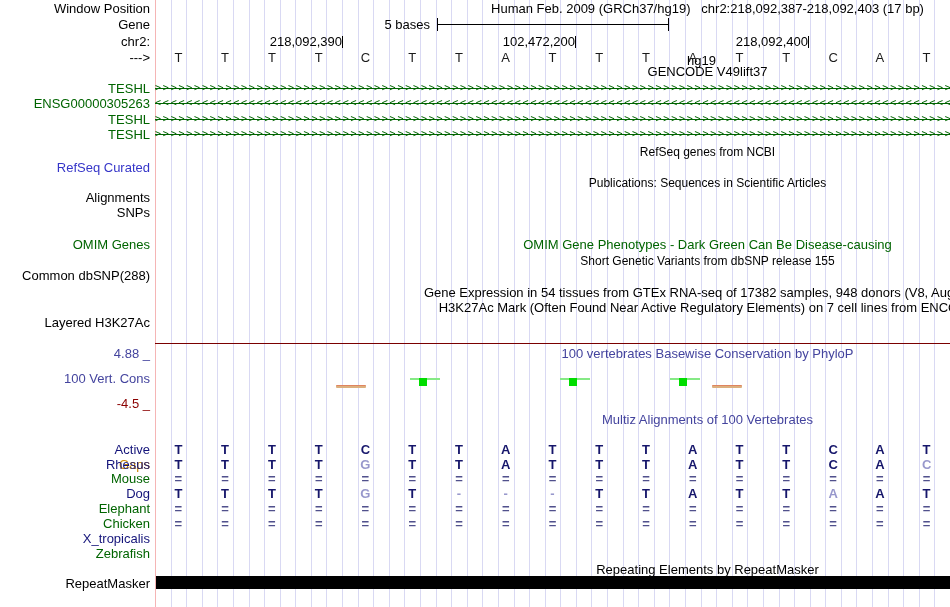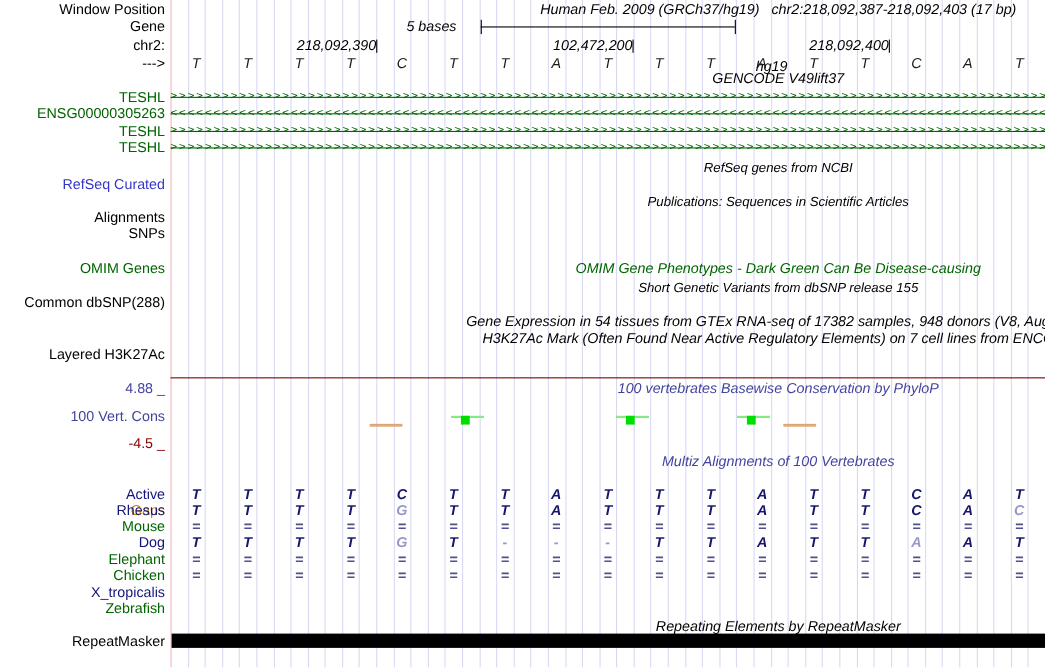--- a/index.html
+++ b/index.html
@@ -3,21 +3,21 @@
 <meta charset="utf-8">
 <style>
   html,body{margin:0;padding:0;background:#fff;}
   #browser{
     position:relative;width:950px;height:607px;overflow:hidden;background:#fff;
     font-family:"Liberation Sans","DejaVu Sans",sans-serif;font-size:13px;color:#000;
   }
   .side-label{position:absolute;right:800px;transform:translateY(-50%);white-space:nowrap;line-height:1;}
   .center-title{position:absolute;left:155px;width:795px;text-align:center;transform:translateY(-50%);white-space:nowrap;line-height:1;}
   .t12{font-size:12px;}
-  #track-area{position:absolute;left:155px;top:0;width:750px;height:607px;font-style:italic;}
+  #track-area{position:absolute;left:155px;top:0;width:750px;height:607px;}
   .gridline{position:absolute;top:0;width:1px;height:607px;}
   .guide{position:absolute;top:0;left:0;width:1px;height:607px;}
   .ruler-line{position:absolute;height:1px;background:#000;}
   .ruler-tick{position:absolute;width:1px;background:#000;}
   .coord{position:absolute;transform:translate(-100%,-50%);white-space:nowrap;line-height:1;}
   .coord-tick{position:absolute;width:1px;height:12px;background:#000;}
   .base{position:absolute;transform:translate(-50%,-50%);line-height:1;}
   .aln{position:absolute;transform:translate(-50%,-50%);line-height:1;font-weight:bold;}
   .gene-row{position:absolute;left:0;width:795px;height:12px;}
   .gene-line{position:absolute;left:0;top:6px;width:795px;height:1px;}
@@ -87,21 +87,21 @@
         <div class="gridline" style="left: 763.82px; background: rgb(217, 217, 243);"></div>
         <div class="gridline" style="left: 779.41px; background: rgb(217, 217, 243);"></div>
       </div>
     <div class="guide" style="background: rgb(245, 181, 181);"></div>
 
     <div class="center-title" style="top:8px;">
       <span>Human Feb. 2009 (GRCh37/hg19)</span>&nbsp;&nbsp;&nbsp;<span>chr2:218,092,387-218,092,403 (17 bp)</span>
     </div>
 
     <div>
-      <span class="coord" style="left:260px;top:24px;">5 bases</span>
+      <span class="coord" style="left:275px;top:24px;">5 bases</span>
       <div class="ruler-line" style="left:282px;top:24px;width:231px;"></div>
       <div class="ruler-tick" style="left:282px;top:18px;height:13px;"></div>
       <div class="ruler-tick" style="left:513px;top:18px;height:13px;"></div>
       <span class="coord" style="left:532px;top:24px;transform:translate(0,-50%);margin-top:36px;">hg19</span>
     </div>
 
     <div id="coord-ticks">
         <div class="coord" style="left: 187px; top: 41px;">218,092,390</div>
         <div class="coord-tick" style="left: 187px; top: 36px;"></div>
         <div class="coord" style="left: 420px; top: 41px;">102,472,200</div>

